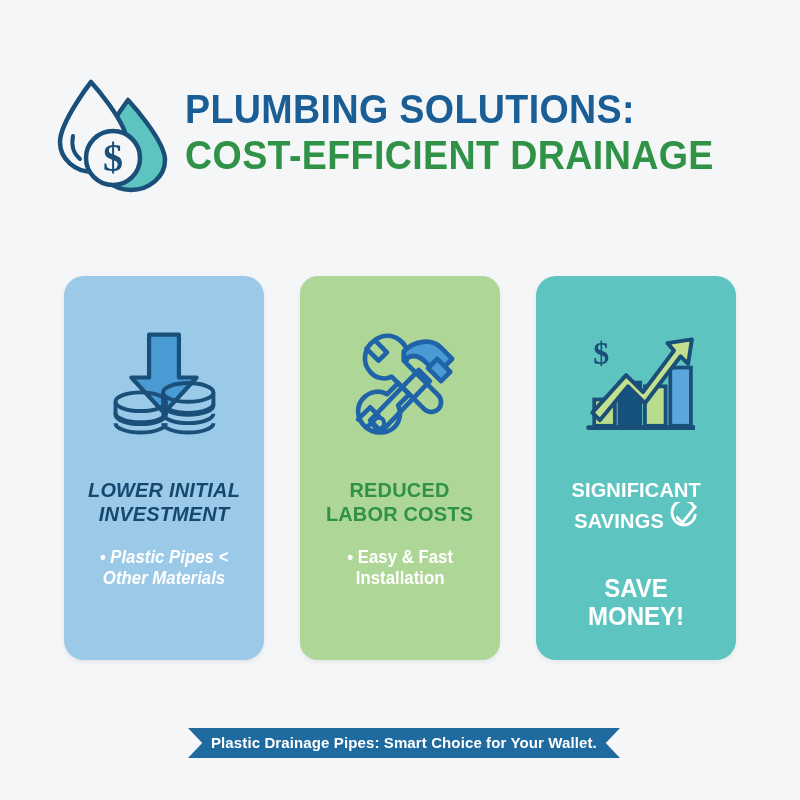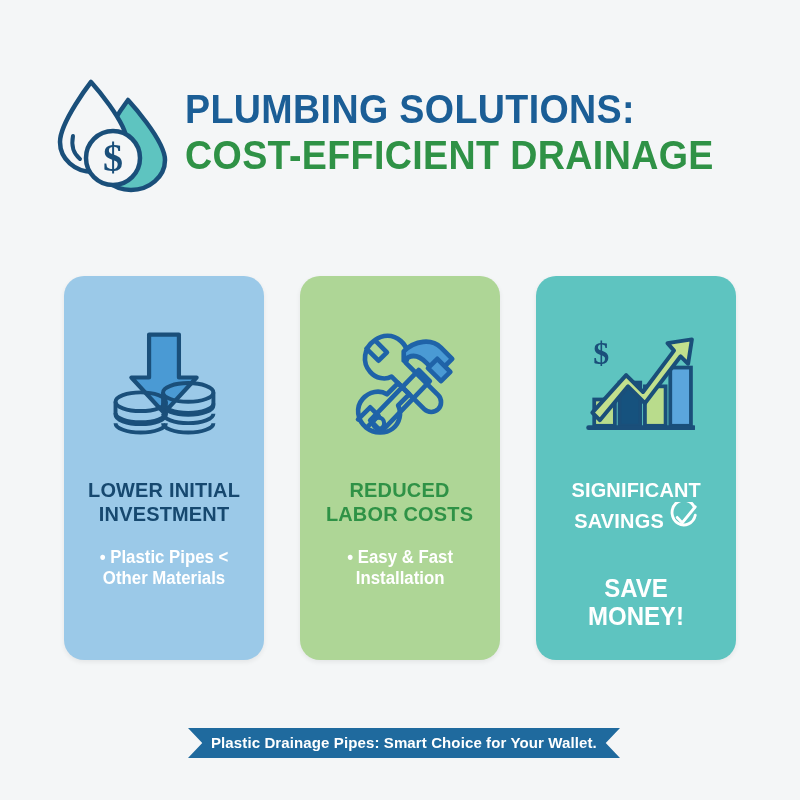--- a/index.html
+++ b/index.html
@@ -63,22 +63,22 @@
     width: 200px;
     height: 384px;
     border-radius: 20px;
     box-sizing: border-box;
     position: relative;
     display: flex;
     flex-direction: column;
     align-items: center;
     box-shadow: 0 2px 5px rgba(0,0,0,0.07);
   }
-  .card-1 { background: #9bc9e8; }
-  .card-2 { background: #aed696; }
+  .card-1 { background: #9bc9e8; font-style: italic; }
+  .card-2 { background: #aed696; border-radius: 18px; }
   .card-3 { background: #5ec4c0; }
 
   .card-icon {
     margin-top: 48px;
     height: 120px;
     display: flex;
     align-items: center;
     justify-content: center;
   }
   .card-heading {

